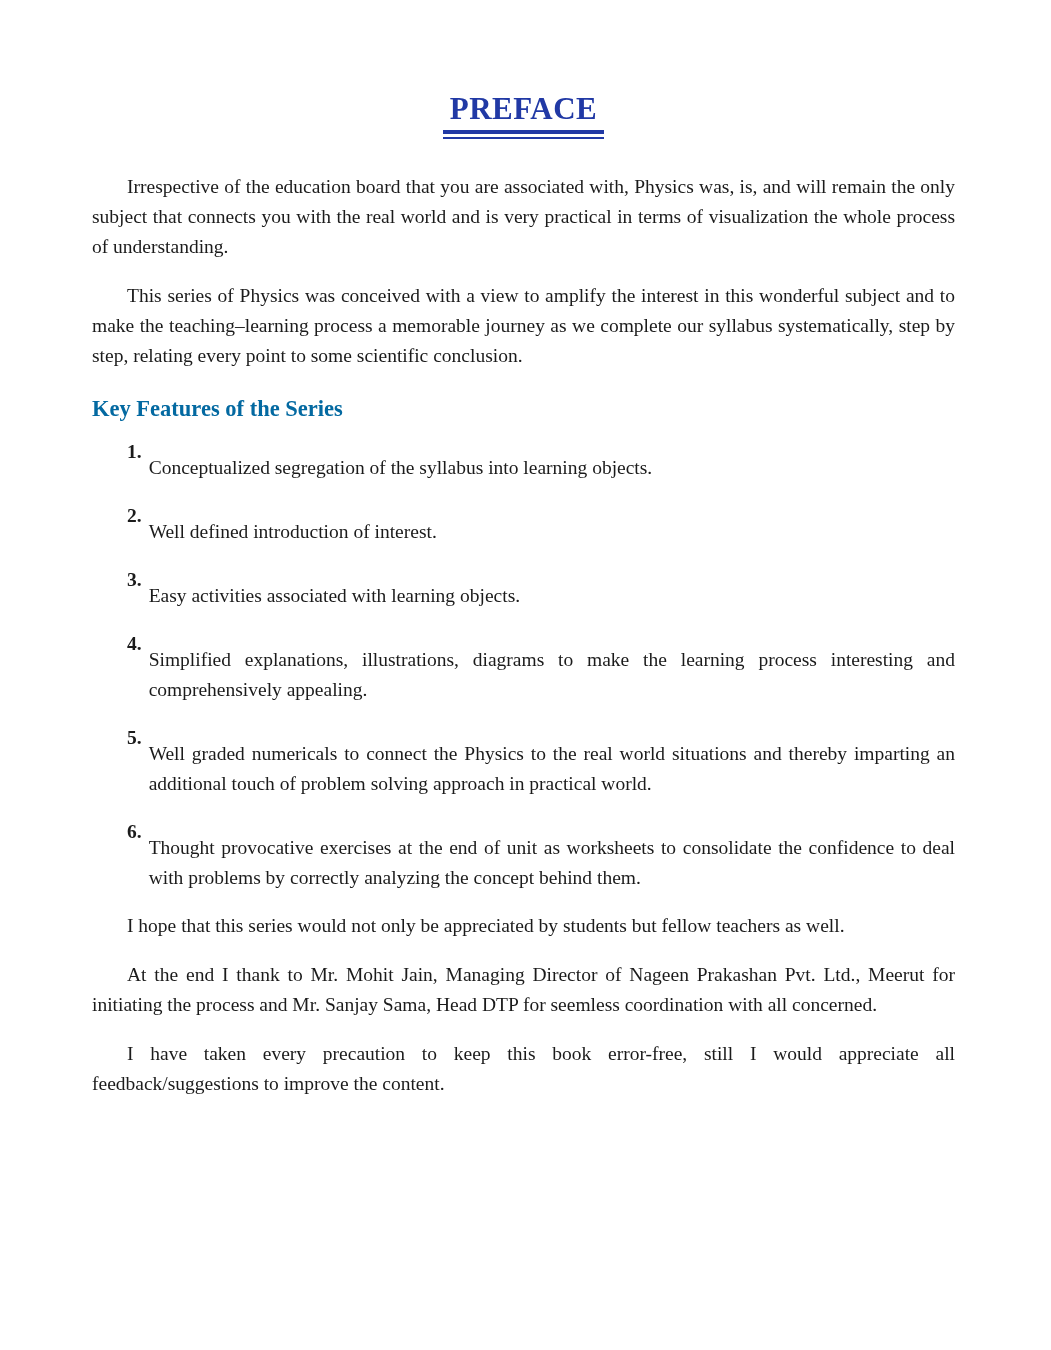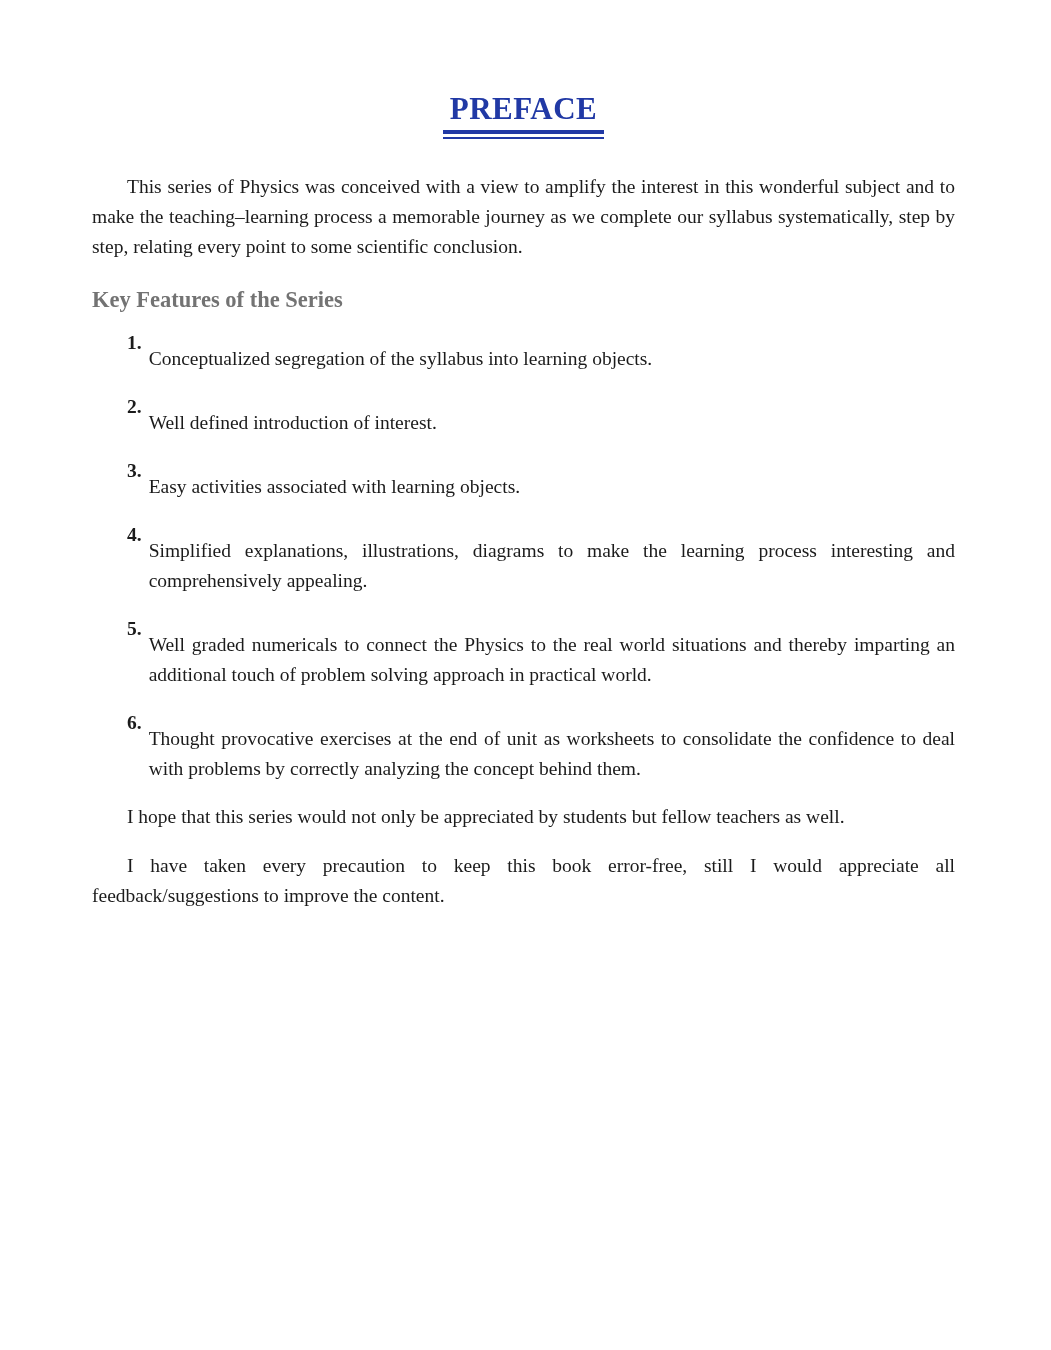--- a/index.html
+++ b/index.html
@@ -44,21 +44,21 @@
   .para {
     font-size: 19.5px;
     line-height: 30px;
     text-align: justify;
     text-indent: 35px;
     margin: 0 0 19px 0;
   }
   .features-heading {
     font-size: 22.5px;
     font-weight: bold;
-    color: #737373;
+    color: #0369a1;
     margin: 25px 0 15px 0;
   }
   .features-list {
     margin: 0 0 0 35px;
     padding: 0;
   }
   .feature-item {
     display: flex;
     align-items: flex-start;
     font-size: 19.5px;
@@ -85,20 +85,21 @@
     font-weight: bold;
   }
 </style>
 </head>
 <body>
 
 <div class="page">
 
   <h1 class="title"><span class="title-text">PREFACE</span></h1>
 
+  <p class="para">Irrespective of the education board that you are associated with, Physics was, is, and will remain the only subject that connects you with the real world and is very practical in terms of visualization the whole process of understanding.</p>
 
   <p class="para">This series of Physics was conceived with a view to amplify the interest in this wonderful subject and to make the teaching–learning process a memorable journey as we complete our syllabus systematically, step by step, relating every point to some scientific conclusion.</p>
 
   <h2 class="features-heading">Key Features of the Series</h2>
 
   <div class="features-list">
 
     <div class="feature-item">
       <span class="feature-num">1.</span>
       <span class="feature-text">Conceptualized segregation of the syllabus into learning objects.</span>
@@ -126,17 +127,18 @@
 
     <div class="feature-item">
       <span class="feature-num">6.</span>
       <span class="feature-text">Thought provocative exercises at the end of unit as worksheets to consolidate the confidence to deal with problems by correctly analyzing the concept behind them.</span>
     </div>
 
   </div>
 
   <p class="para">I hope that this series would not only be appreciated by students but fellow teachers as well.</p>
 
+  <p class="para">At the end I thank to Mr. Mohit Jain, Managing Director of Nageen Prakashan Pvt. Ltd., Meerut for initiating the process and Mr. Sanjay Sama, Head DTP for seemless coordination with all concerned.</p>
 
   <p class="para">I have taken every precaution to keep this book error-free, still I would appreciate all feedback/suggestions to improve the content.</p>
 
 
 </div>
 
 </body></html>

